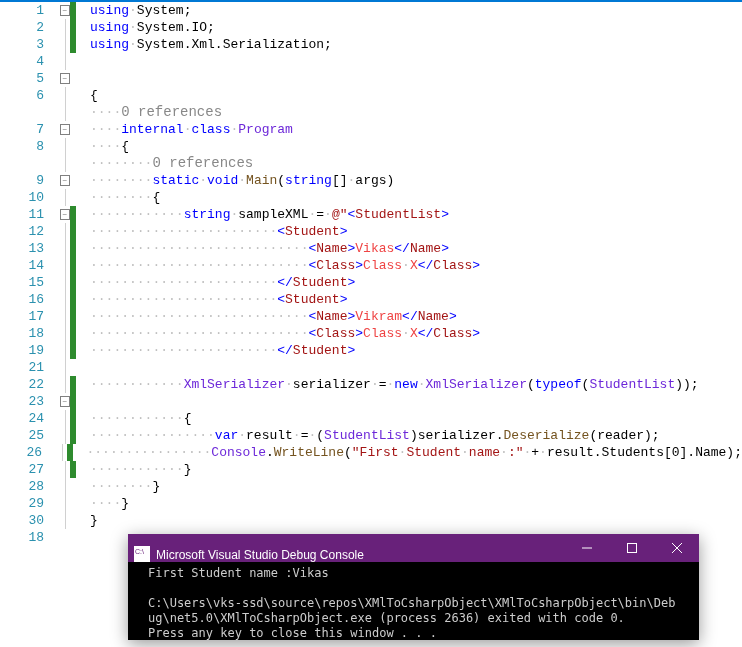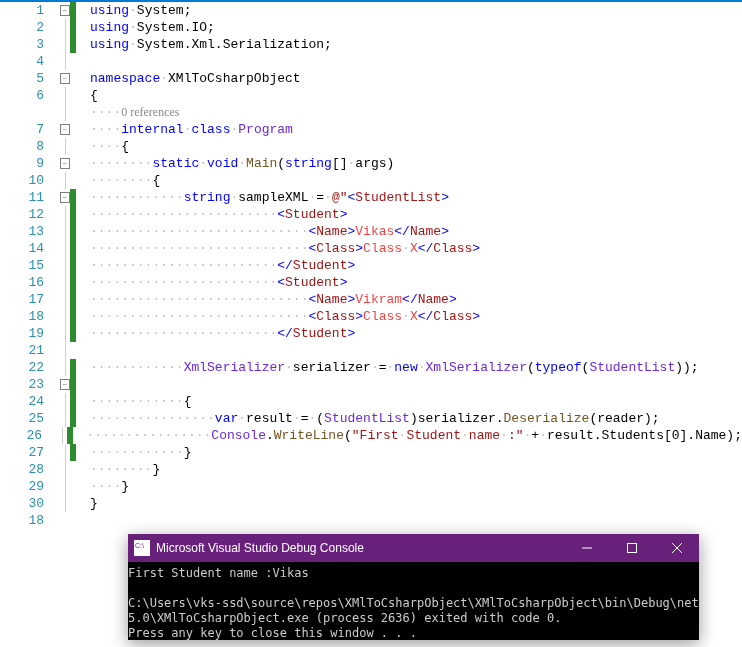--- a/index.html
+++ b/index.html
@@ -12,30 +12,30 @@
 .vline{width:1px;height:17px;background:#d0d0d0}
 .code{padding-left:4px;white-space:pre}
 .kw{color:#0000ff}
 .type{color:#6d28d9}
 .str{color:#a31515}
 .method{color:#74531f}
 .xml-tag{color:#a31515}
 .xml-brk{color:#0000ff}
 .xml-txt{color:#ef4444}
 .dot{color:#c0c0c0}
-.ref{color:#888;font-size:12px;font-family:Liberation Serif, serif}
+.ref{color:#888;font-size:14px;font-family:Liberation Mono, monospace}
 .brush{color:#8fc78f;font-size:10px}
 .console{position:absolute;left:128px;top:534px;width:571px;height:106px;background:#000;box-shadow:0 4px 16px rgba(0,0,0,.4)}
-.titlebar{height:28px;background:#68217a;display:flex;align-items:center;color:#fff;font-family:'Segoe UI',Arial,sans-serif;font-size:12px}
+.titlebar{height:28px;background:#68217a;display:flex;align-items:flex-end;color:#fff;font-family:'Segoe UI',Arial,sans-serif;font-size:12px}
 .titlebar .icon{width:16px;height:16px;margin:0 6px;background:#fff;display:inline-block;position:relative}
 .titlebar .icon::after{content:'C:\\';position:absolute;font-size:7px;color:#68217a;left:1px;top:2px}
 .winbtns{margin-left:auto;display:flex}
 .winbtn{width:45px;height:28px;display:flex;align-items:center;justify-content:center;color:#fff;font-size:12px}
 .winbtn svg{width:10px;height:10px}
-.conbody{padding:4px 0;color:#ccc;font-family:Consolas,monospace;font-size:12px;line-height:15px;white-space:pre-wrap;word-break:break-all}
+.conbody{padding:4px 20px;color:#ccc;font-family:Consolas,monospace;font-size:12px;line-height:15px;white-space:pre-wrap;word-break:break-all}
 .curline .code{background:#f5f5f5}
 </style>
 </head>
 <body>
 
 <div class="editor">
   <div id="code-lines">
       <div class="line">
         <div class="gutter">1</div>
         <div class="marker"></div>
@@ -77,21 +77,20 @@
         <div class="code"></div>
       </div>
       <div class="line">
         <div class="gutter">5</div>
         <div class="marker"></div>
         <div class="outline">
           <div class="box">−</div>
         </div>
         <div style="width: 6px; height: 17px; background: transparent;"></div>
         <div class="outline"></div>
-        <div class="code"><span class="kw">namespace</span><span class="dot">·</span>XMlToCsharpObject</div>
       </div>
       <div class="line">
         <div class="gutter">6</div>
         <div class="marker"></div>
         <div class="outline">
           <div class="vline"></div>
         </div>
         <div style="width: 6px; height: 17px; background: transparent;"></div>
         <div class="outline"></div>
         <div class="code">{</div>
@@ -118,20 +117,30 @@
       </div>
       <div class="line">
         <div class="gutter">8</div>
         <div class="marker"></div>
         <div class="outline">
           <div class="vline"></div>
         </div>
         <div style="width: 6px; height: 17px; background: transparent;"></div>
         <div class="outline"></div>
         <div class="code"><span class="dot">····</span>{</div>
+      </div>
+      <div class="line">
+        <div class="gutter"></div>
+        <div class="marker"></div>
+        <div class="outline">
+          <div class="vline"></div>
+        </div>
+        <div style="width: 6px; height: 17px; background: transparent;"></div>
+        <div class="outline"></div>
+        <div class="code"><span class="dot">········</span><span class="ref">0 references</span></div>
       </div>
       <div class="line">
         <div class="gutter">9</div>
         <div class="marker"></div>
         <div class="outline">
           <div class="box">−</div>
         </div>
         <div style="width: 6px; height: 17px; background: transparent;"></div>
         <div class="outline"></div>
         <div class="code"><span class="dot">········</span><span class="kw">static</span><span class="dot">·</span><span class="kw">void</span><span class="dot">·</span><span class="method">Main</span>(<span class="kw">string</span>[]<span class="dot">·</span>args)</div>

